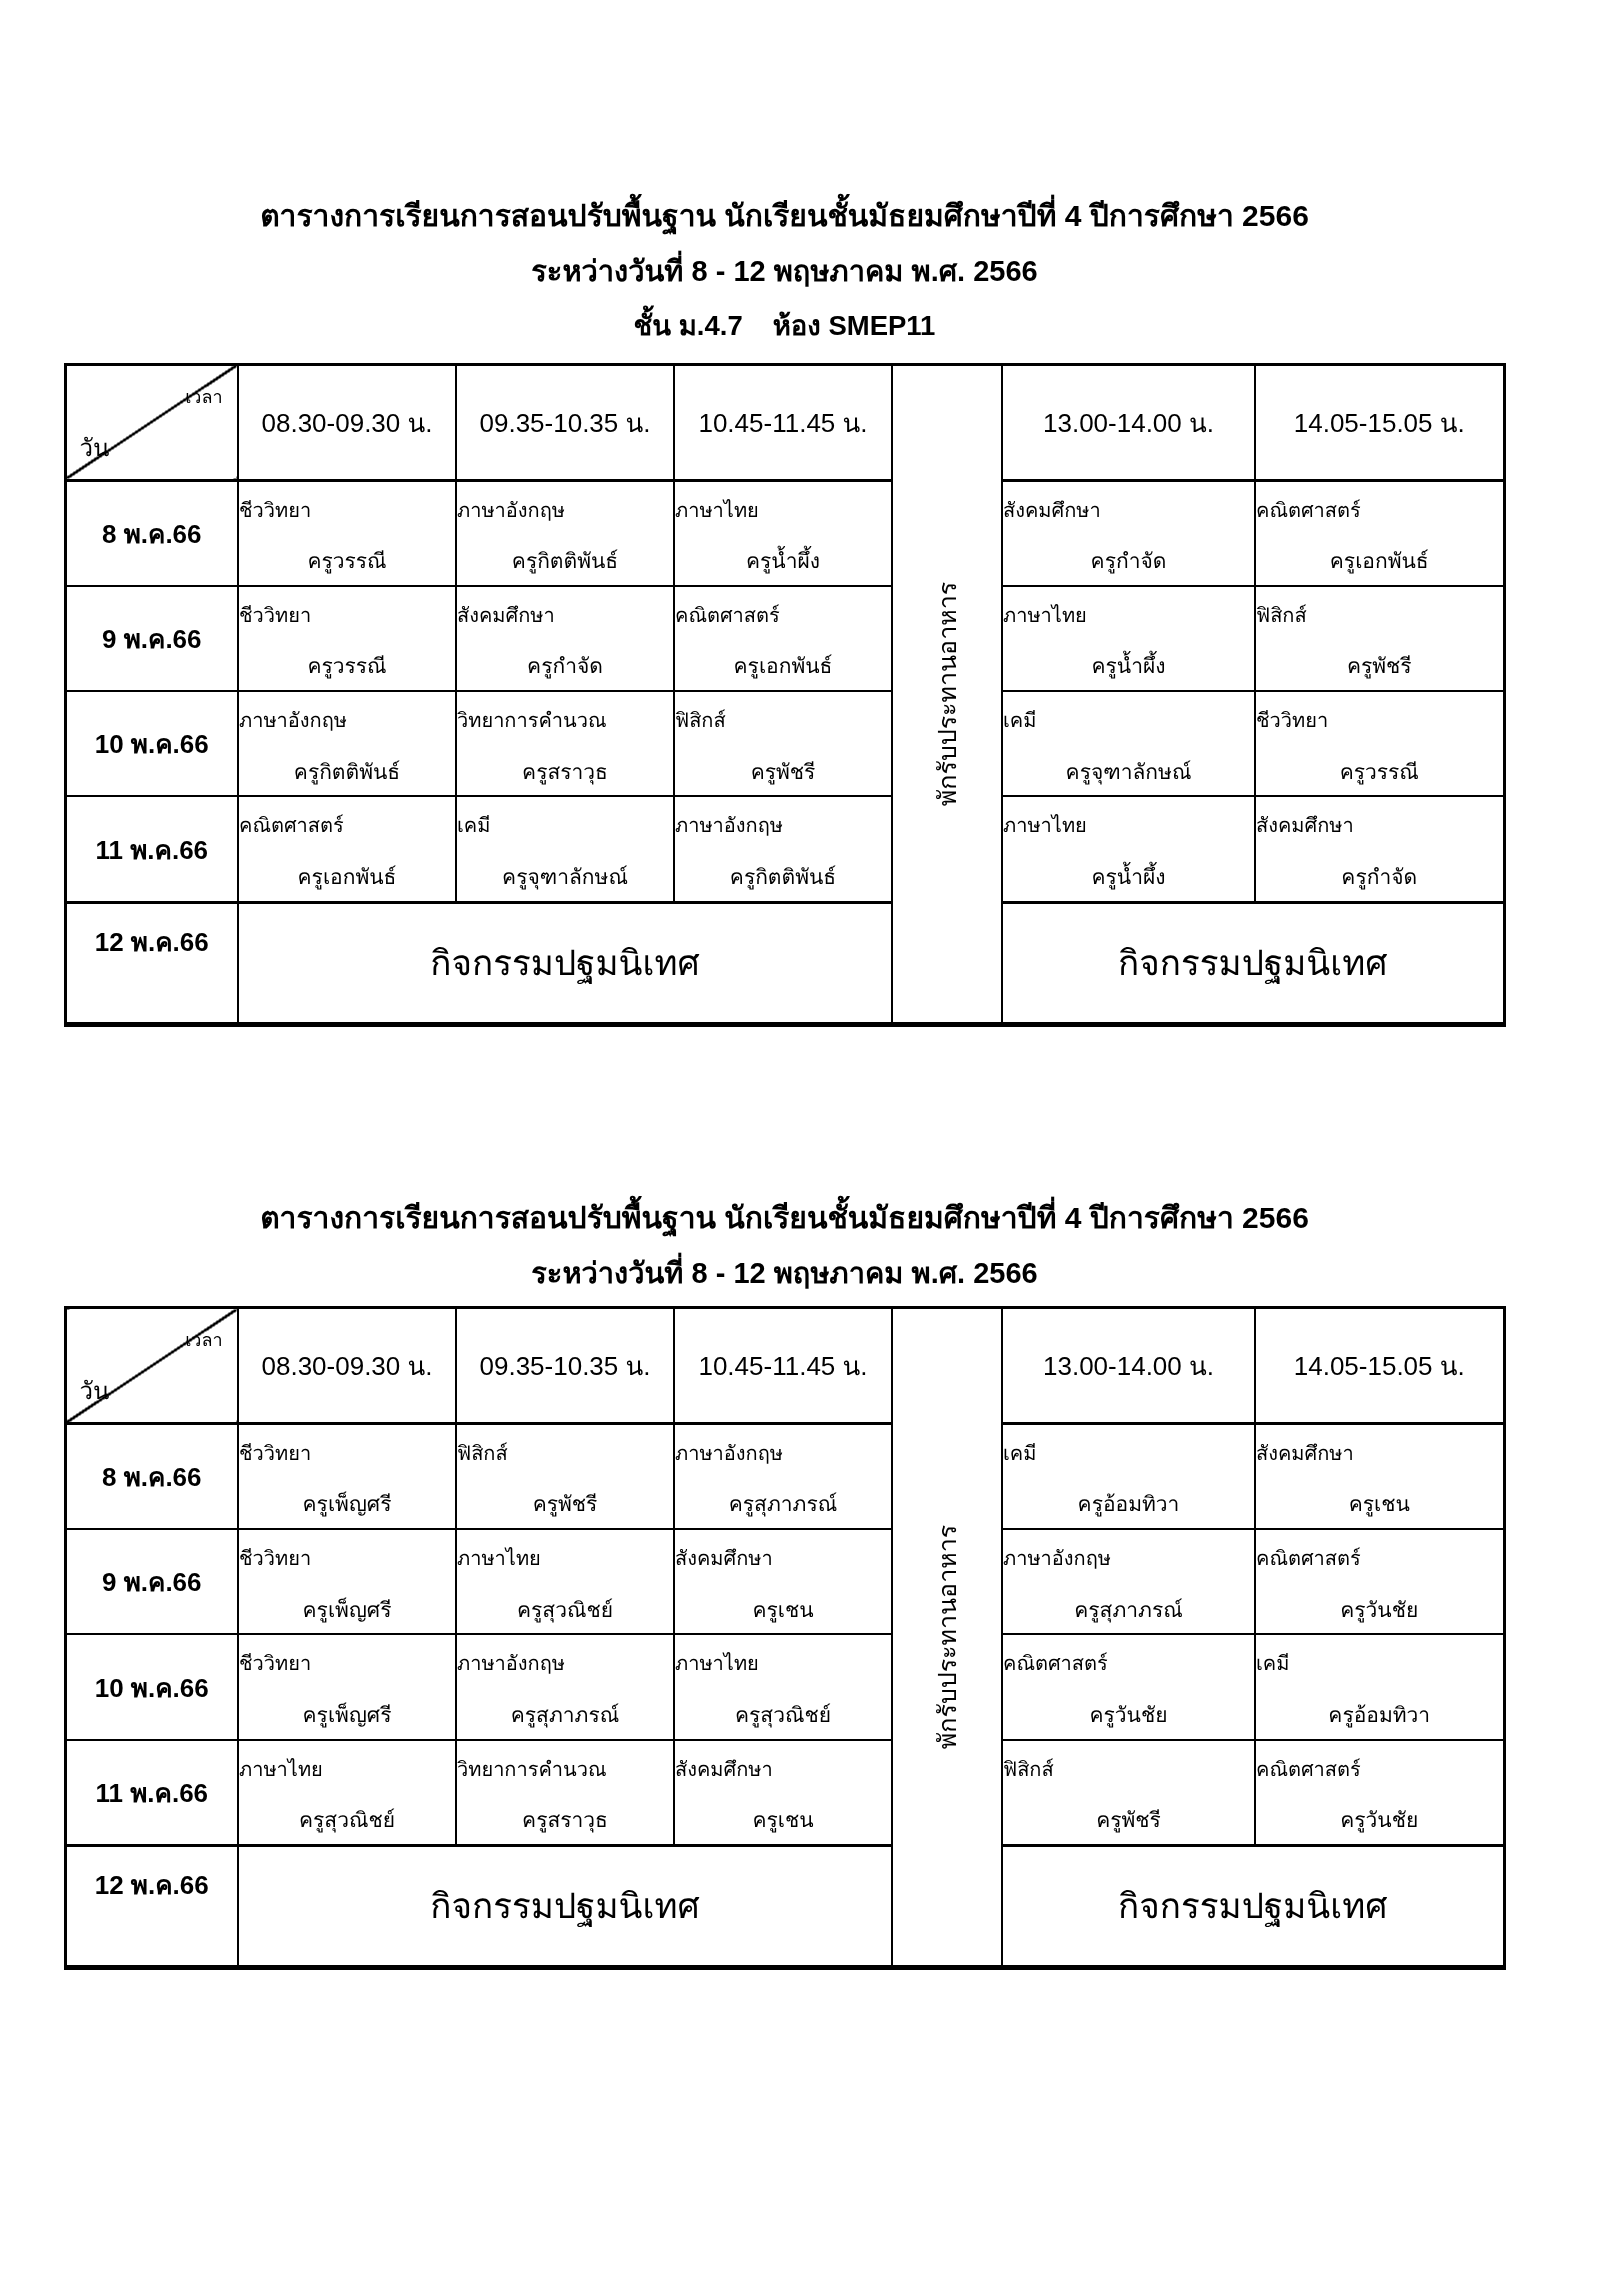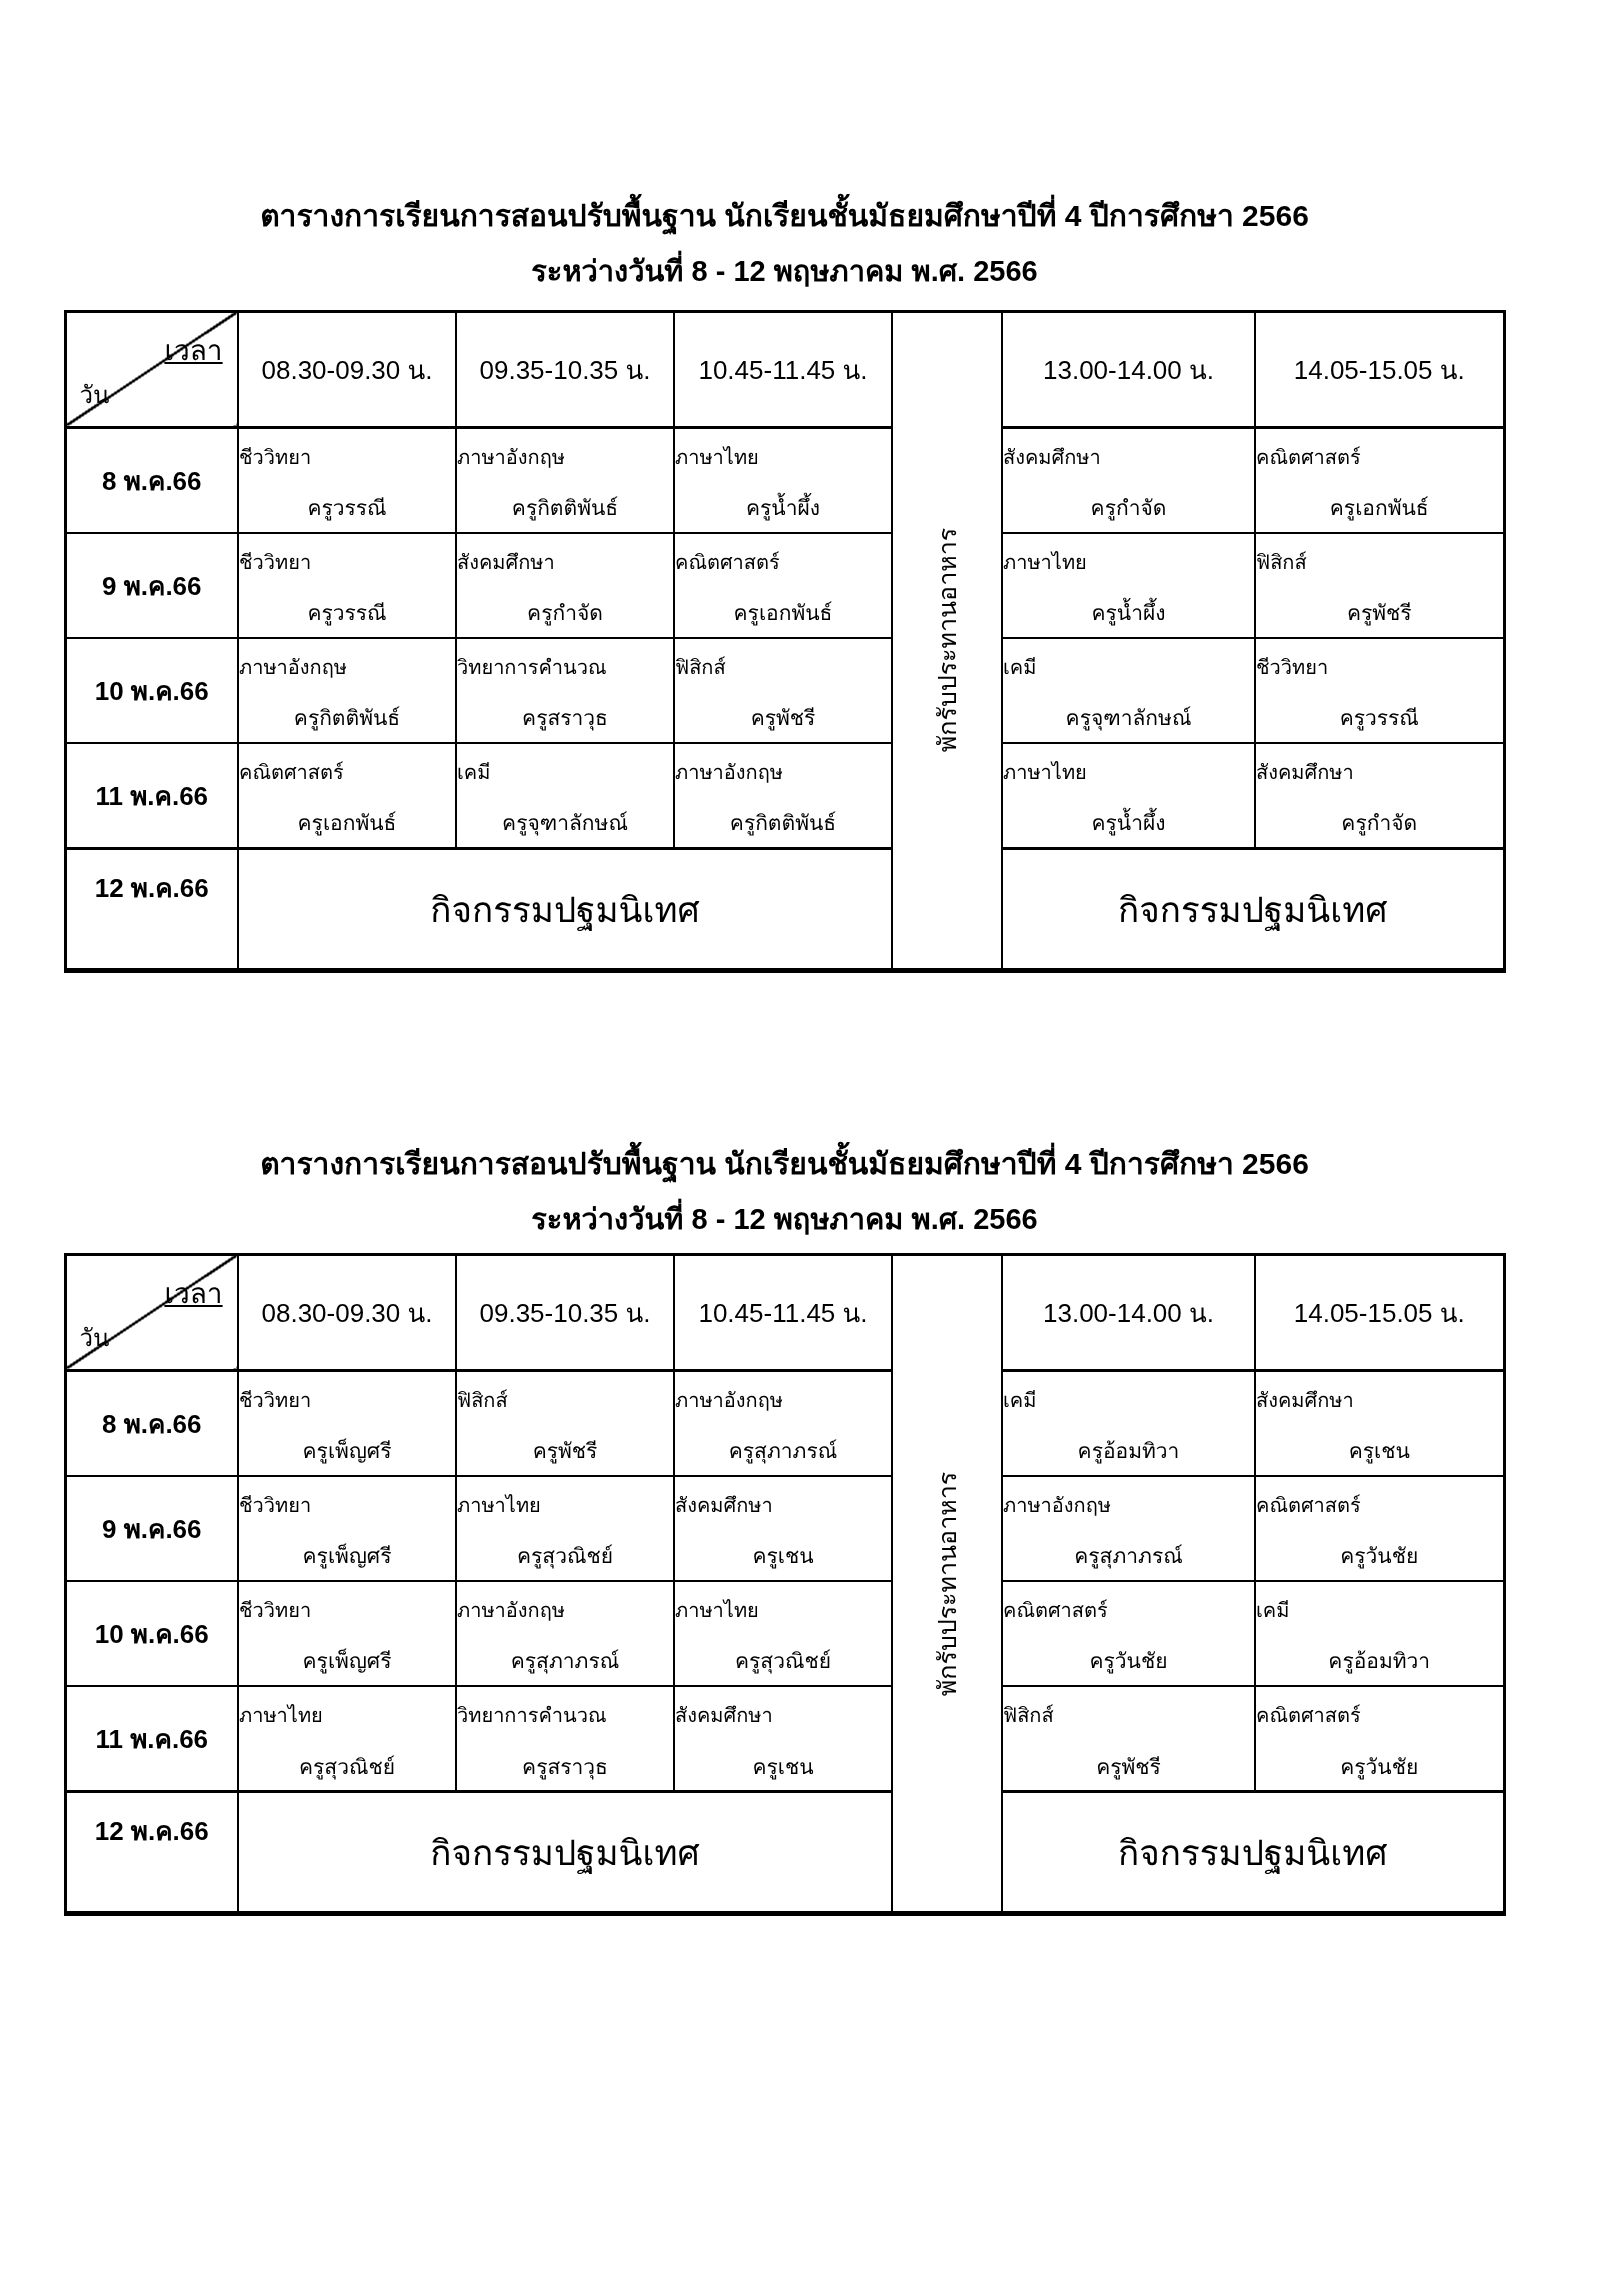--- a/index.html
+++ b/index.html
@@ -26,21 +26,21 @@
   tr.dr{height:96px;padding-left:8px;}
   tr.lr{height:122px;}
   tr.hr td{border-bottom-width:3.3px;}
   tr.lr td{border-top-width:3.3px;}
   td.corner{
     position:relative;
     background:linear-gradient(to bottom right,
       transparent calc(50% - 1.3px), #000 calc(50% - 1.3px),
       #000 calc(50% + 1.3px), transparent calc(50% + 1.3px));
   }
-  td.corner .cnr-time{position:absolute;top:15.7px;right:14.4px;font-size:28px;text-decoration:underline;}
+  td.corner .cnr-time{position:absolute;top:15.7px;right:14.4px;font-size:18px;}
   td.corner .cnr-day{position:absolute;bottom:11.8px;left:13px;font-size:24px;}
   td.time{text-align:center;font-size:26px;}
   td.date{text-align:center;font-size:26px;font-weight:bold;}
   td.cell .subj{display:block;font-size:20px;margin-top:12px;}
   td.cell .tchr{display:block;text-align:center;font-size:21px;margin-top:18.3px;margin-bottom:7.9px;}
   td.lunch{position:relative;}
   td.lunch .vtext{
     position:absolute;top:50%;left:50%;
     transform:translate(-50%,-50%) rotate(-90deg);
     white-space:nowrap;font-size:25px;
@@ -49,20 +49,21 @@
   td.date-last{vertical-align:top;}
   td.date-last .d{display:block;margin-top:17px;}
 </style>
 </head>
 <body>
 
 <div class="sec sec1">
   <div class="titles">
     <div class="t1">ตารางการเรียนการสอนปรับพื้นฐาน นักเรียนชั้นมัธยมศึกษาปีที่ 4 ปีการศึกษา 2566</div>
     <div class="t2">ระหว่างวันที่ 8 - 12 พฤษภาคม พ.ศ. 2566</div>
+    <div class="t3"><span>ชั้น ม.4.7</span><span class="room">ห้อง SMEP11</span></div>
   </div>
 
   <table class="tt">
     <colgroup>
       <col style="width:173px">
         <col style="width:218px">
         <col style="width:218px">
         <col style="width:218px">
       <col style="width:110px">
         <col style="width:253px">

